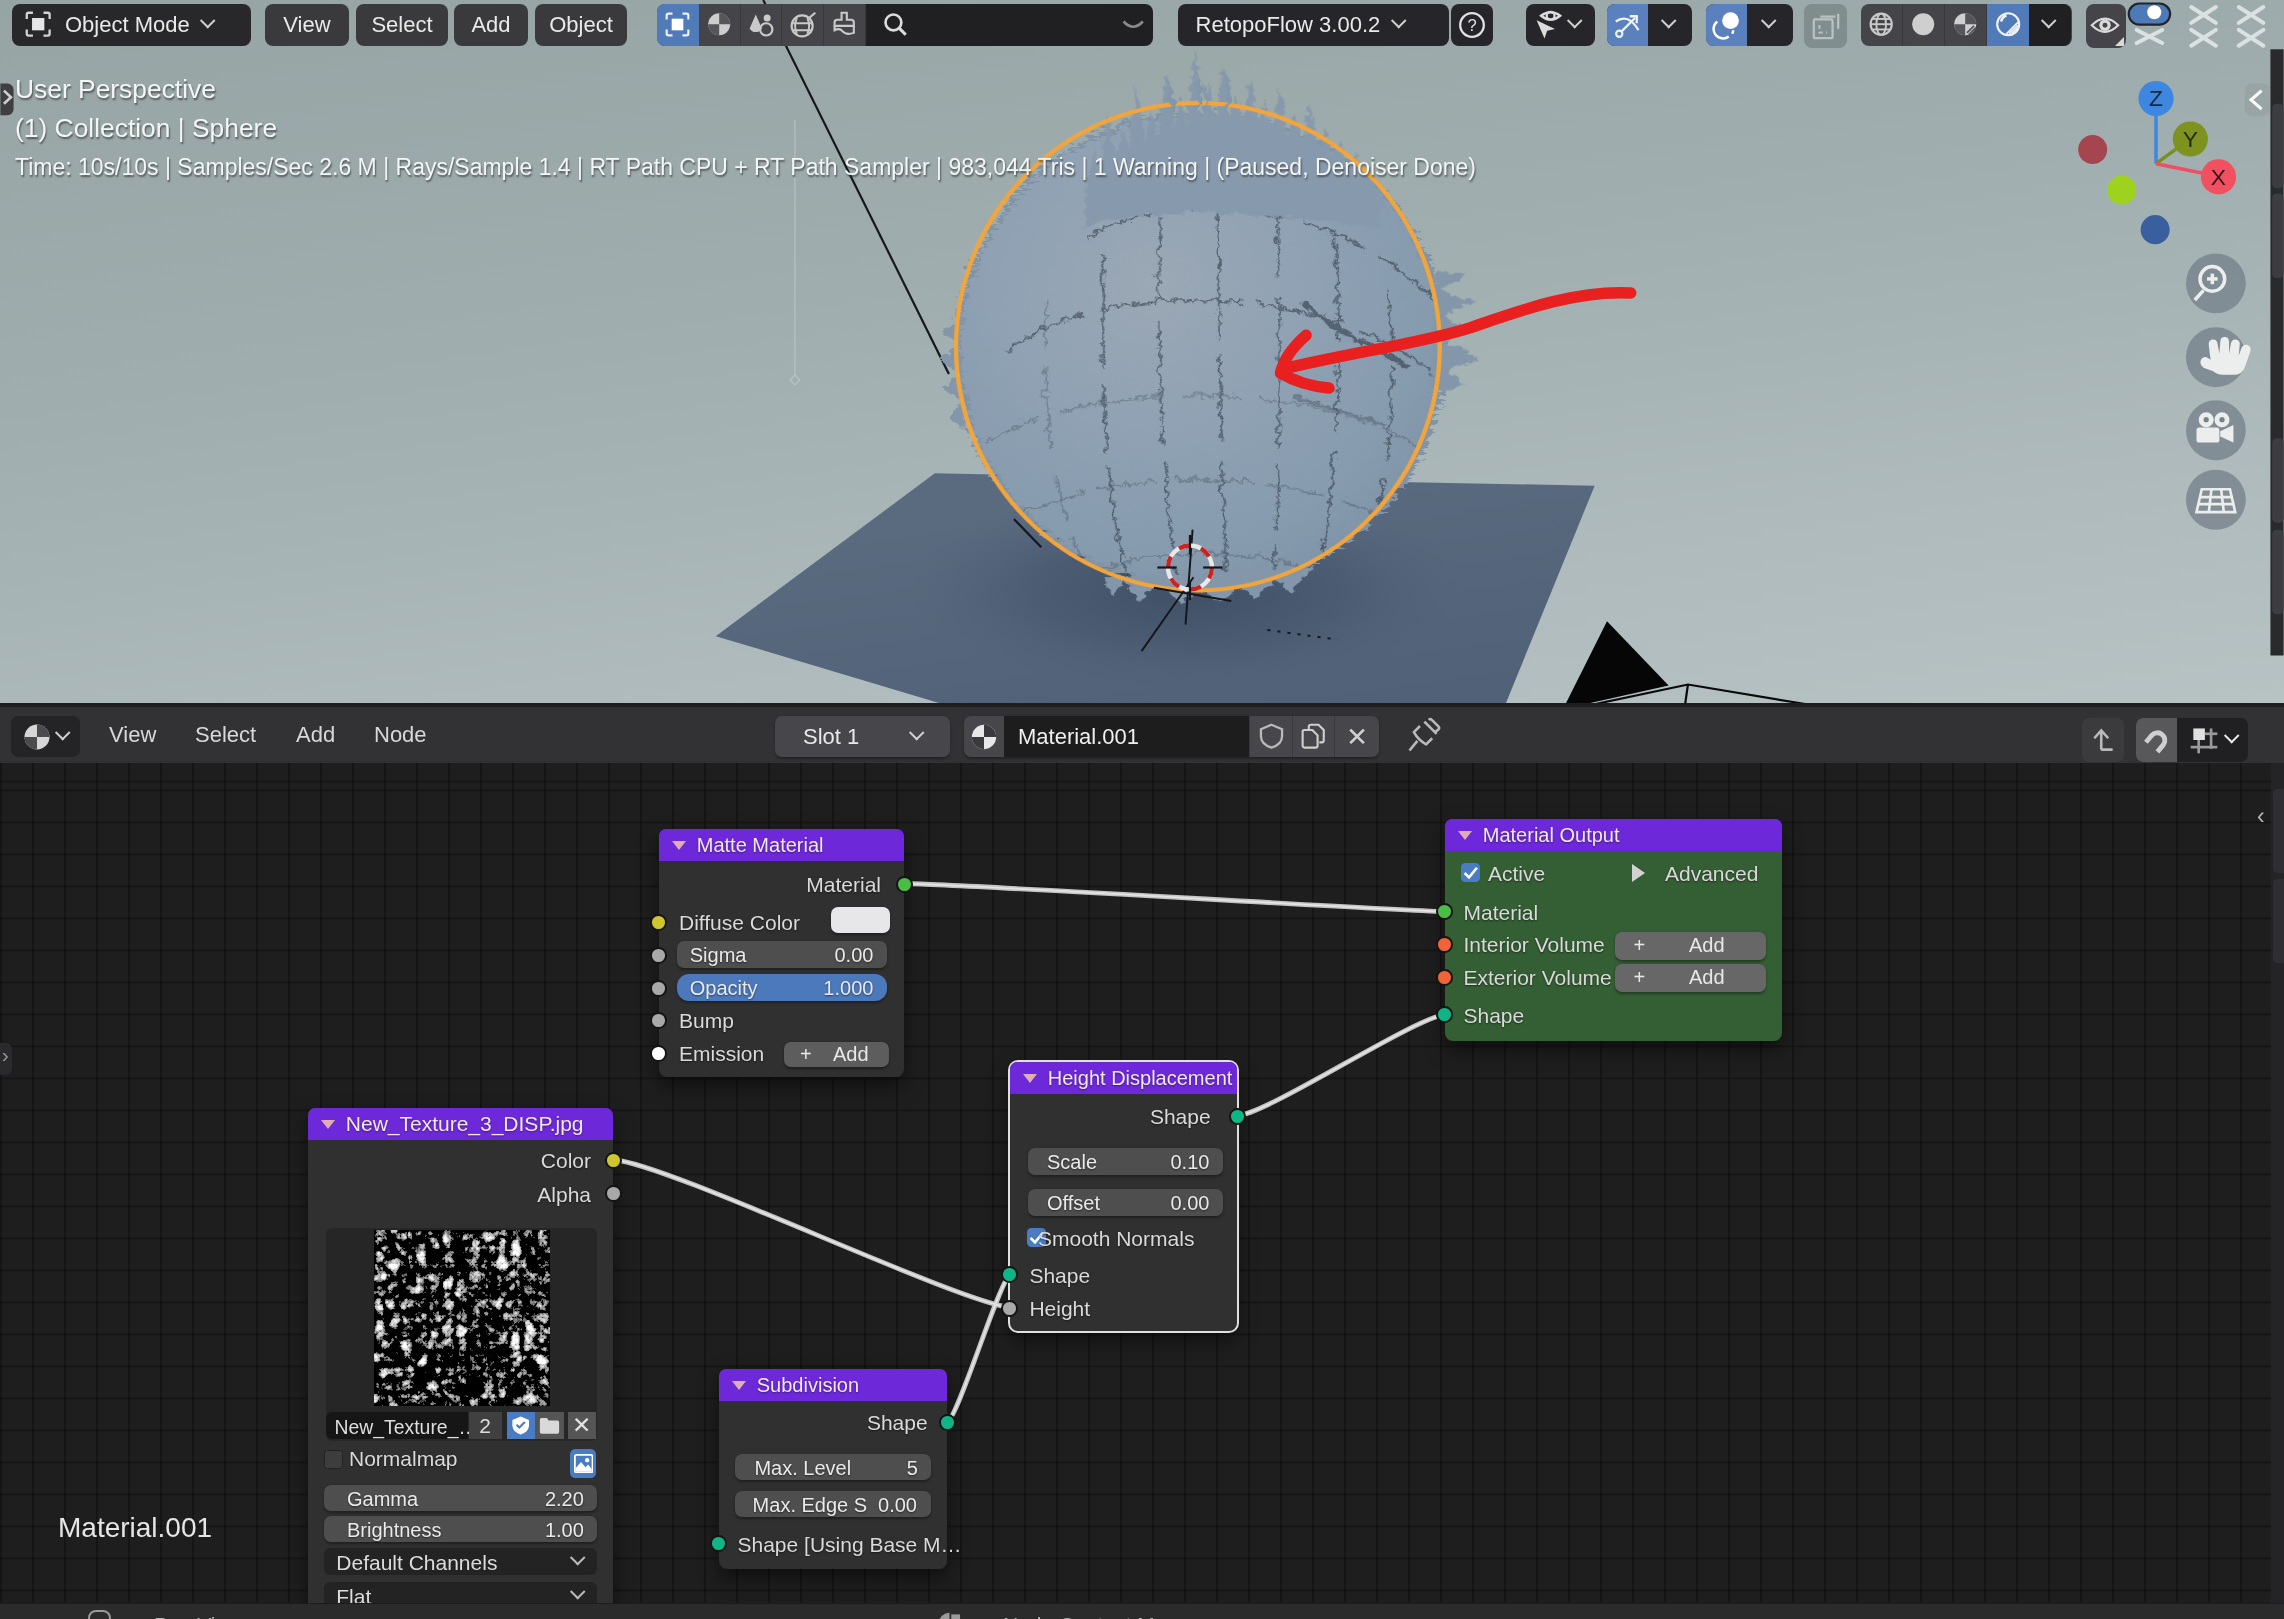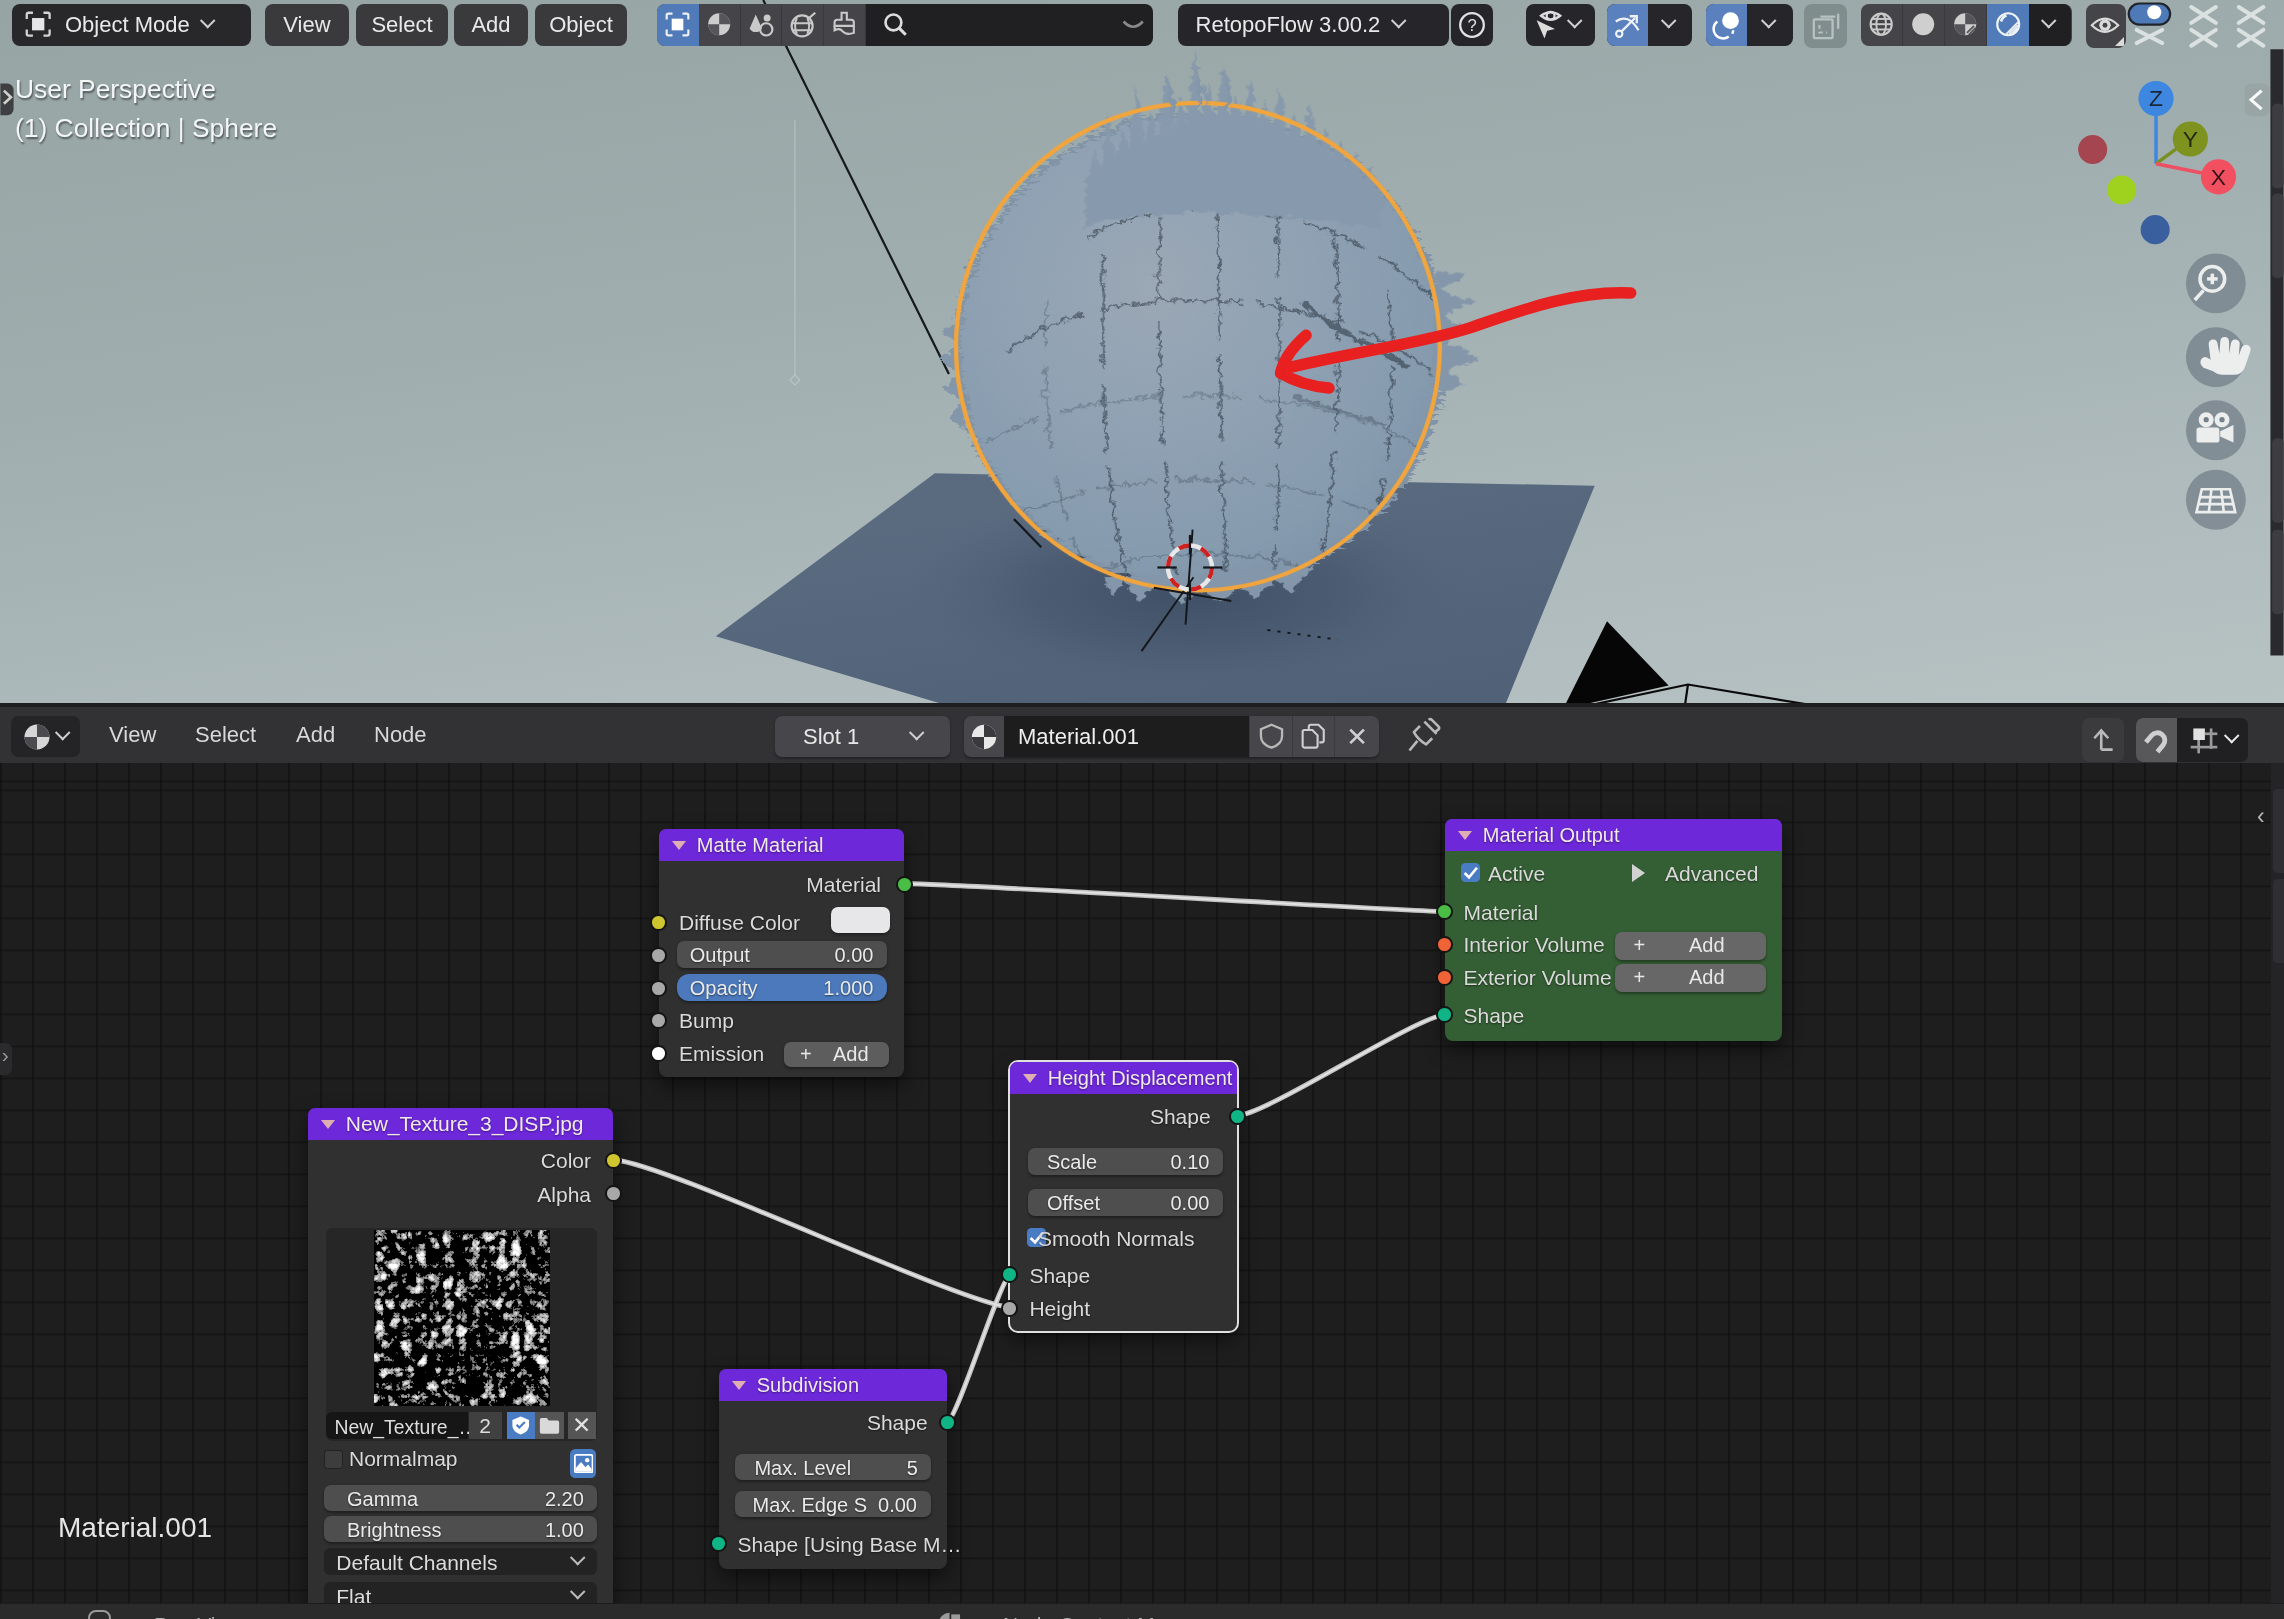--- a/index.html
+++ b/index.html
@@ -386,20 +386,21 @@
       <svg width="30" height="26.4" viewBox="0 0 34 30" style="position:absolute;left:4.4px;top:8.8px;">
         <path d="M2,15 Q17,0 32,15 Q17,30 2,15 Z" fill="none" stroke="#dadada" stroke-width="2.4"></path>
         <circle cx="17" cy="15" r="6.5" fill="#dadada"></circle>
         <circle cx="17" cy="15" r="2.8" fill="#454549"></circle>
       </svg>
       <div style="position:absolute;right:1.8px;bottom:1.8px;width:0;height:0;border-left:9.7px solid transparent;border-bottom:9.7px solid #dadada;"></div>
     </div>
 
     <div class="vptext" style="left:15px;top:74px;font-size:26.4px;">User Perspective</div>
     <div class="vptext" style="left:15px;top:113px;font-size:26.4px;">(1) Collection | Sphere</div>
+    <div class="vptext" style="left:15px;top:154px;font-size:23px;">Time: 10s/10s | Samples/Sec 2.6 M | Rays/Sample 1.4 | RT Path CPU + RT Path Sampler | 983,044 Tris | 1 Warning | (Paused, Denoiser Done)</div>
   </div>
   <div id="ne">
     <div id="nehead">
       <div style="position:absolute;left:10.6px;top:9.7px;width:69px;height:41px;background:#242427;border-radius:7px;display:flex;align-items:center;justify-content:center;">
         <svg width="30" height="30" viewBox="0 0 30 30">
           <circle cx="15" cy="15" r="12.5" fill="#d6d6d6"></circle>
           <path d="M15,2.5 A12.5,12.5 0 0 1 27.5,15 L15,15 Z" fill="#4b4b4f"></path>
           <path d="M15,27.5 A12.5,12.5 0 0 1 2.5,15 L15,15 Z" fill="#4b4b4f"></path>
         </svg>
         <span class="chev" style="margin-left:5.3px;"></span>
@@ -484,21 +485,21 @@
       </svg>
 
       <div style="position:absolute;left:58px;top:749px;color:#e6e6e6;font-size:28px;">Material.001</div>
 
       <div class="node" style="left:659px;top:66px;width:245px;height:248px;background:#303030;">
         <div class="nhead"><div class="ntri"></div>Matte Material</div>
         <div class="nlabel" style="right:23px;top:44px;">Material</div>
         <div class="nlabel" style="left:20px;top:82px;">Diffuse Color</div>
         <div style="position:absolute;left:172px;top:78px;width:59px;height:26.4px;background:#e7e7e9;border-radius:7px;box-shadow:0 1.8px 2.6px rgba(0,0,0,0.35);"></div>
         <div class="slider" style="left:17.6px;top:112px;width:210px;height:27px;">
-            <span class="sl">Output</span>
+            <span class="sl">Sigma</span>
             <span class="sv">0.00</span>
           </div>
         <div class="slider" style="left:17.6px;top:145px;width:210px;height:27px;background:#4b79bb;border-radius:12px;">
             <span class="sl">Opacity</span>
             <span class="sv">1.000</span>
           </div>
         <div class="nlabel" style="left:20px;top:180px;">Bump</div>
         <div class="nlabel" style="left:20px;top:213px;">Emission</div>
         <div class="addbtn" style="left:125px;top:213px;width:105px;height:25px;">
             <span style="position:absolute;left:16px;top:0.9px;">+</span>

